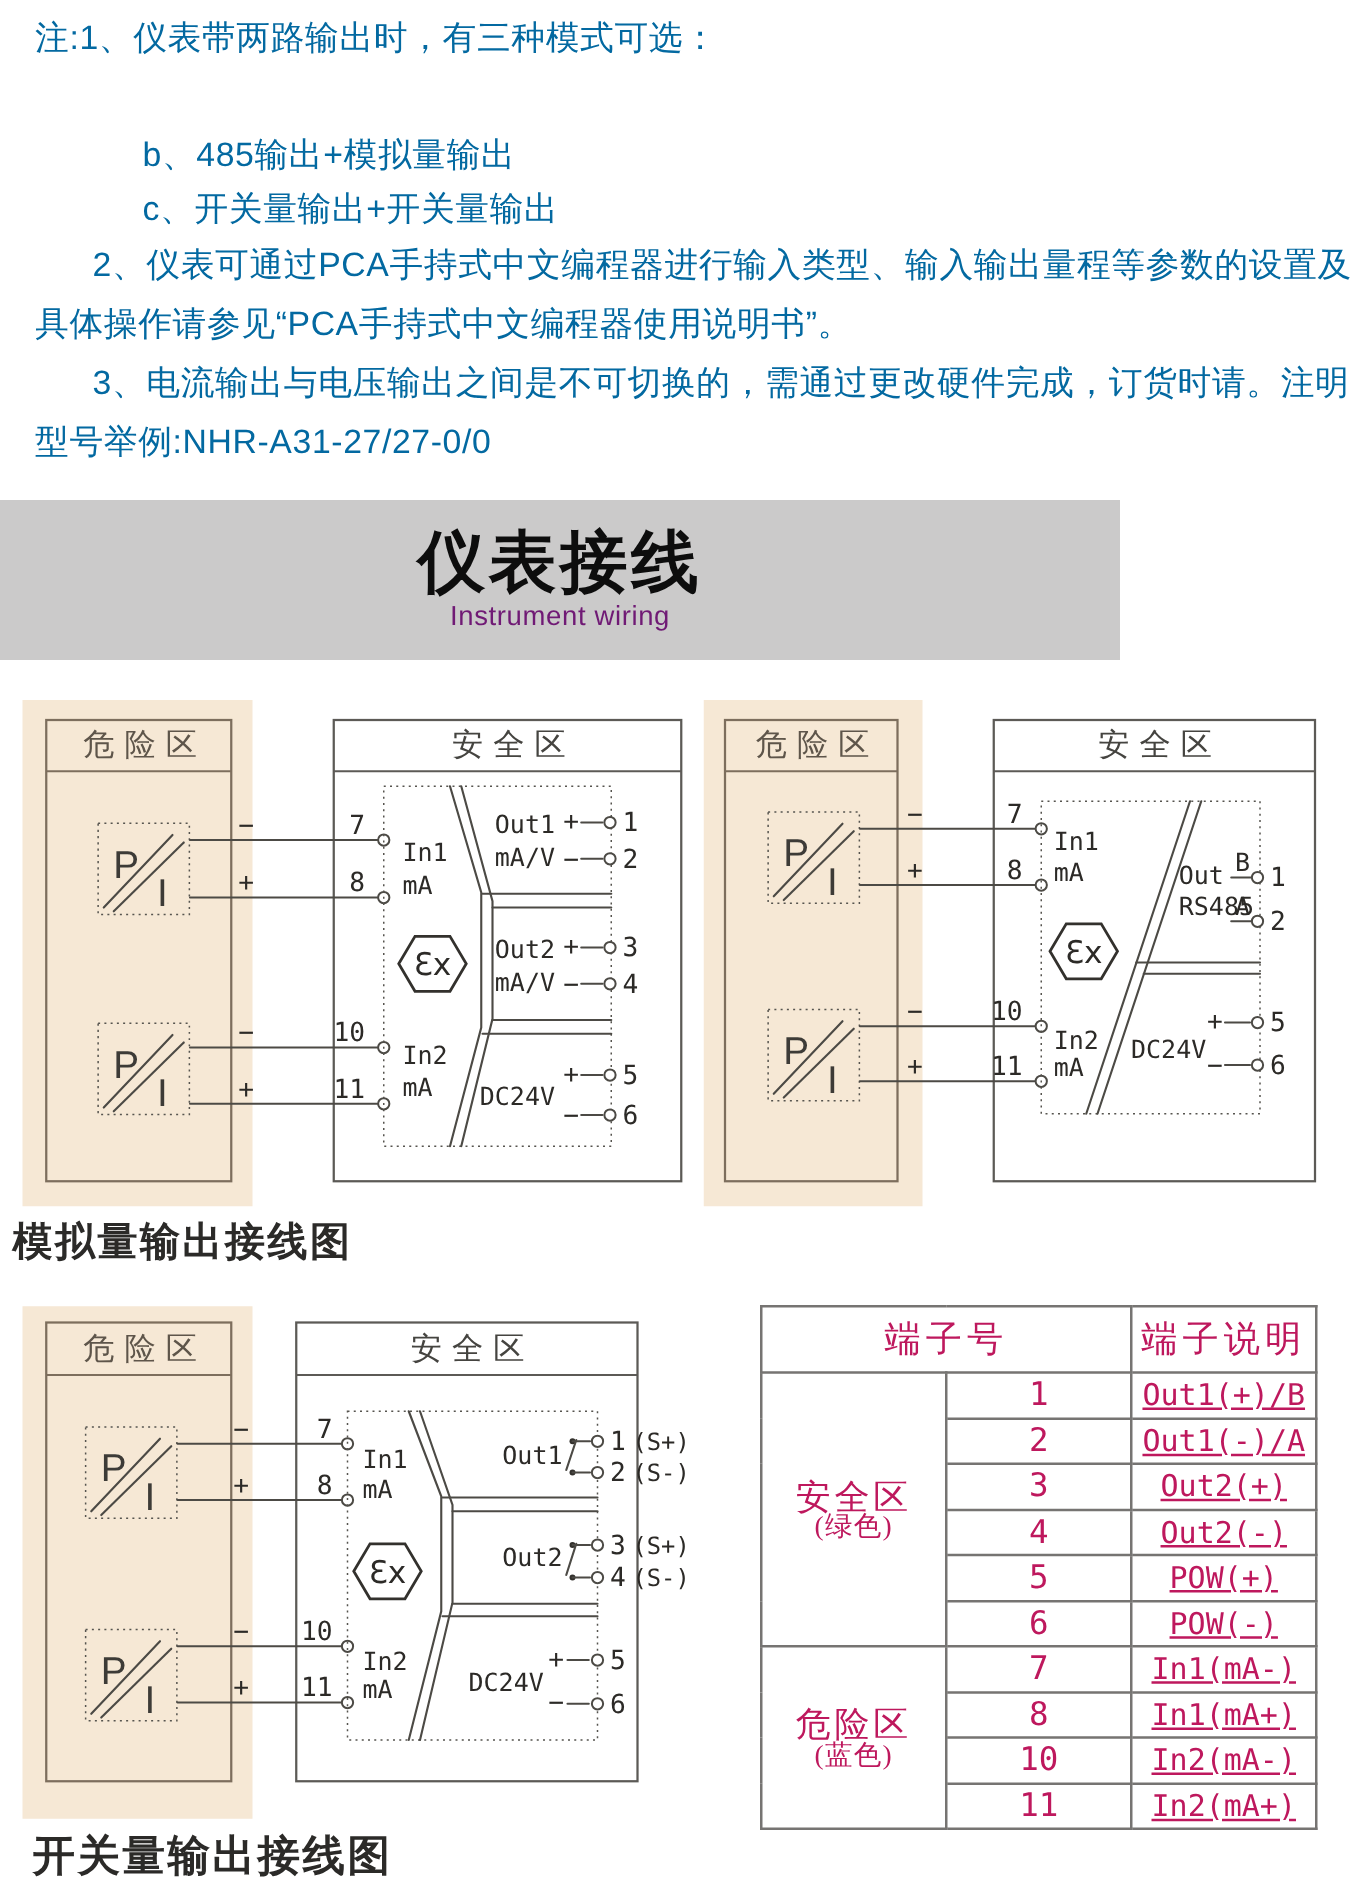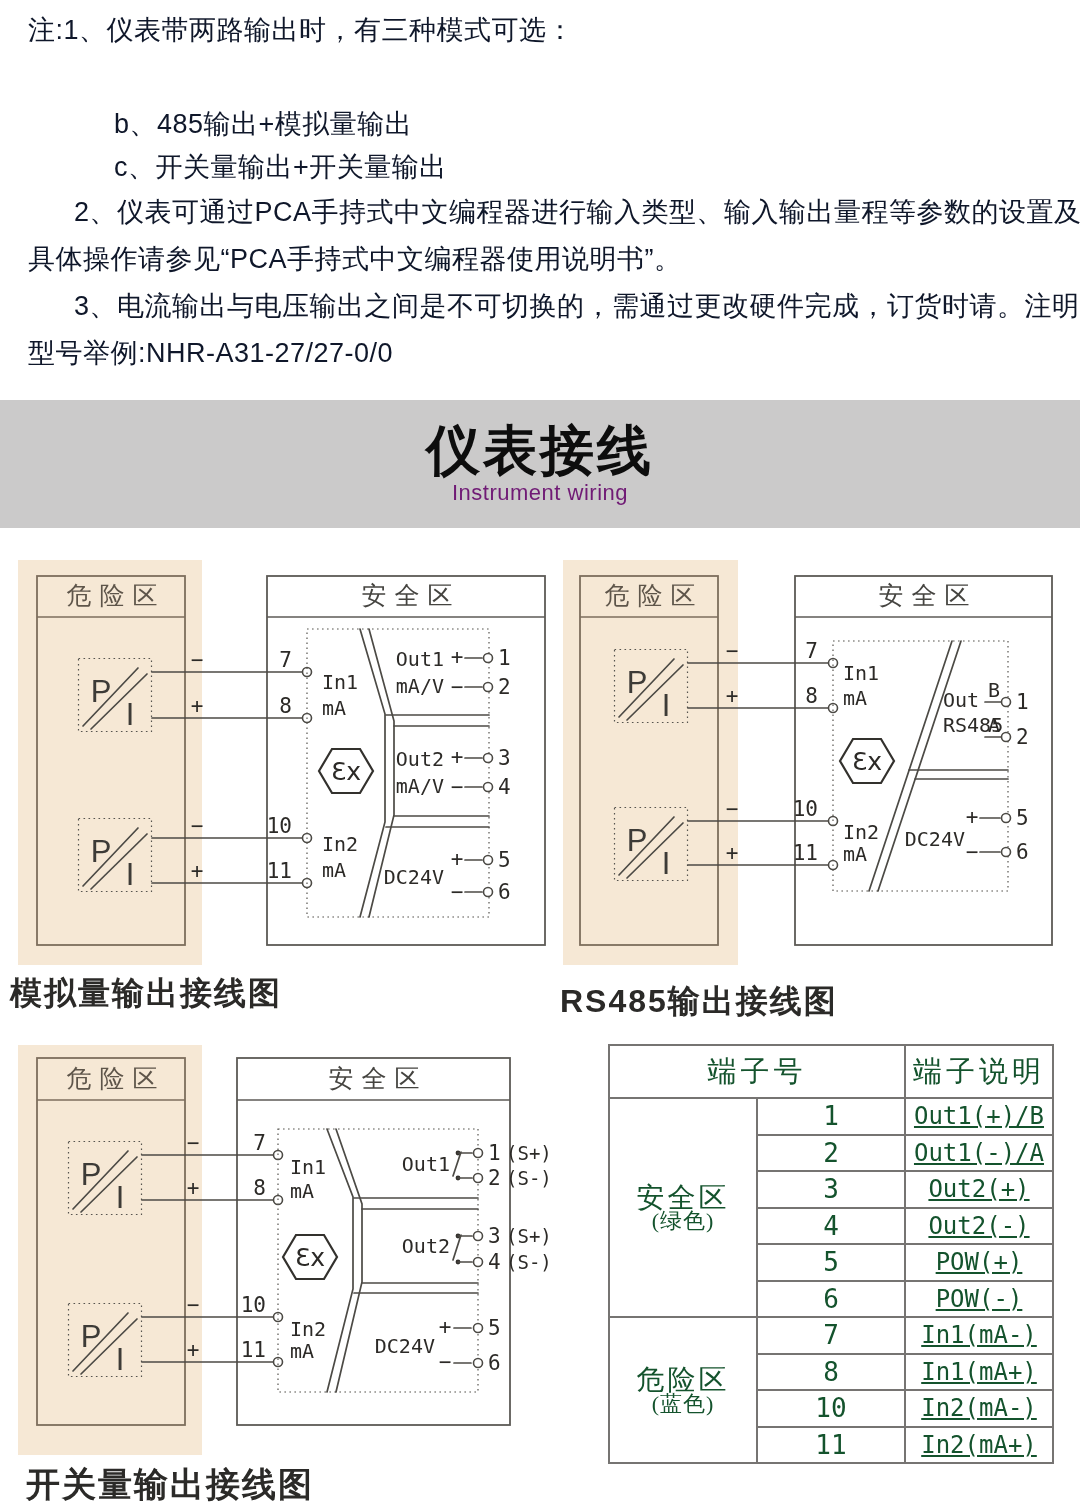--- a/index.html
+++ b/index.html
@@ -1,21 +1,21 @@
 <!DOCTYPE html>
 <html><head>
 <meta charset="utf-8">
 <style>
   html,body { margin:0; padding:0; background:#ffffff; }
   .page { position:relative; width:1080px; height:1512px; background:#fff; overflow:hidden;
           font-family:"Liberation Sans", sans-serif; }
   
-  .note { position:absolute; font-size:27px; color:#0f172a; white-space:nowrap; letter-spacing:0.5px; }
-  
-  .banner { position:absolute; left:0; top:400px; width:1080px; height:128px; background:#cbcaca;
+  .note { position:absolute; font-size:27px; color:#0369a1; white-space:nowrap; letter-spacing:0.5px; }
+  
+  .banner { position:absolute; left:0; top:400px; width:896px; height:128px; background:#cbcaca;
             display:flex; flex-direction:column; align-items:center; justify-content:center; }
   .banner-title { font-size:54px; font-weight:bold; color:#0d0d0d; letter-spacing:3px; line-height:1.05; }
   .banner-sub { font-size:22px; color:#701a75; margin-top:2px; letter-spacing:0.5px; }
   
   svg { position:absolute; overflow:visible; }
   .w  { stroke:#4c4a45; stroke-width:1.7; fill:none; stroke-linecap:round; }
   .bxD { fill:none; stroke:#7d6e5d; stroke-width:1.8; }
   .bxS { fill:none; stroke:#5c5a56; stroke-width:1.8; }
   .lnD { stroke:#7d6e5d; stroke-width:1.5; }
   .lnS { stroke:#5c5a56; stroke-width:1.5; }
@@ -28,21 +28,21 @@
   .num { font-family:"DejaVu Sans Mono", monospace; font-size:21px; fill:#2c2a27; }
   .sgn { font-family:"DejaVu Sans Mono", monospace; font-size:21px; fill:#2c2a27; }
   .ztD { font-size:25px; letter-spacing:8px; fill:#5e554a; }
   .ztS { font-size:25px; letter-spacing:8px; fill:#454440; }
   .pi  { font-size:31px; fill:#3d3b37; }
   .ext { font-family:"DejaVu Sans", sans-serif; font-size:25px; fill:#2c2a27; }
   
   .cap { position:absolute; text-align:left; font-size:32px; font-weight:600; color:#2b2a28; letter-spacing:2px; }
   
   .tbl { position:absolute; left:608px; top:1044px; width:446px; border-collapse:collapse;
-         table-layout:fixed; color:#14532d; }
+         table-layout:fixed; color:#be185d; }
   .tbl td { border:2px solid #767472; padding:0; }
   .tbl tr { height:36.5px; }
   .tbl tr.hdr { height:53px; }
   .th { font-size:29px; letter-spacing:4px; text-align:center; }
   .zone-cell { width:137px; text-align:center; vertical-align:middle; }
   .zone-main { display:block; font-size:28px; letter-spacing:3px; line-height:1.05; }
   .zone-sub  { display:block; font-size:22px; letter-spacing:1px; line-height:1.0; margin-top:-2px;font-family:Liberation Serif, serif; }
   .num-cell  { width:55px; text-align:center; font-family:"DejaVu Sans Mono", monospace; font-size:26px; }
   .desc-cell { text-align:center; font-family:"DejaVu Sans Mono", monospace; font-size:24px;text-decoration:underline; }
 </style>
@@ -214,21 +214,20 @@
     <text class="mz" x="405" y="291" text-anchor="end">DC24V</text>
     <text class="sgn" x="412" y="269" text-anchor="middle">+</text>
     <text class="sgn" x="412" y="304" text-anchor="middle">−</text>
     <line class="w" x1="420" y1="263" x2="440" y2="263"></line>
     <line class="w" x1="420" y1="297" x2="440" y2="297"></line>
     <circle class="tc" cx="446" cy="263" r="4.5"></circle>
     <circle class="tc" cx="446" cy="297" r="4.5"></circle>
     <text class="num" x="456" y="270">5</text>
     <text class="num" x="456" y="304">6</text>
   </svg>
-  <div class="cap" style="left:560px;top:980px;width:520px">RS485输出接线图</div>
 
   <svg style="left:10px;top:1040px" width="540" height="430" viewBox="0 0 540 430">
     <rect x="8" y="5" width="184" height="410" fill="#f6e8d5"></rect>
     <rect class="bxD" x="27" y="18" width="148" height="367"></rect>
     <line class="lnD" x1="27" y1="60" x2="175" y2="60"></line>
     <text class="ztD" x="106" y="47" text-anchor="middle">危险区</text>
     <rect class="bxS" x="227" y="18" width="273" height="367"></rect>
     <line class="lnS" x1="227" y1="60" x2="500" y2="60"></line>
     <text class="ztS" x="368" y="47" text-anchor="middle">安全区</text>
 

